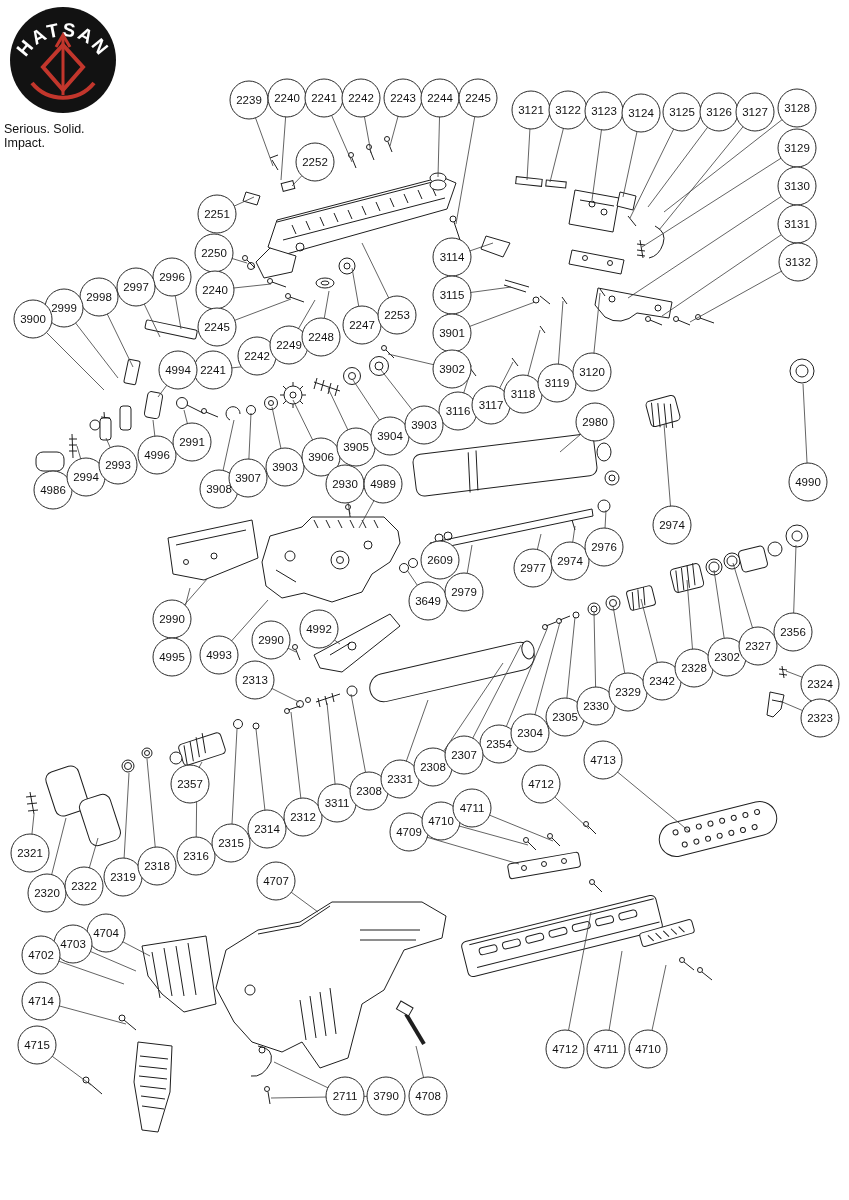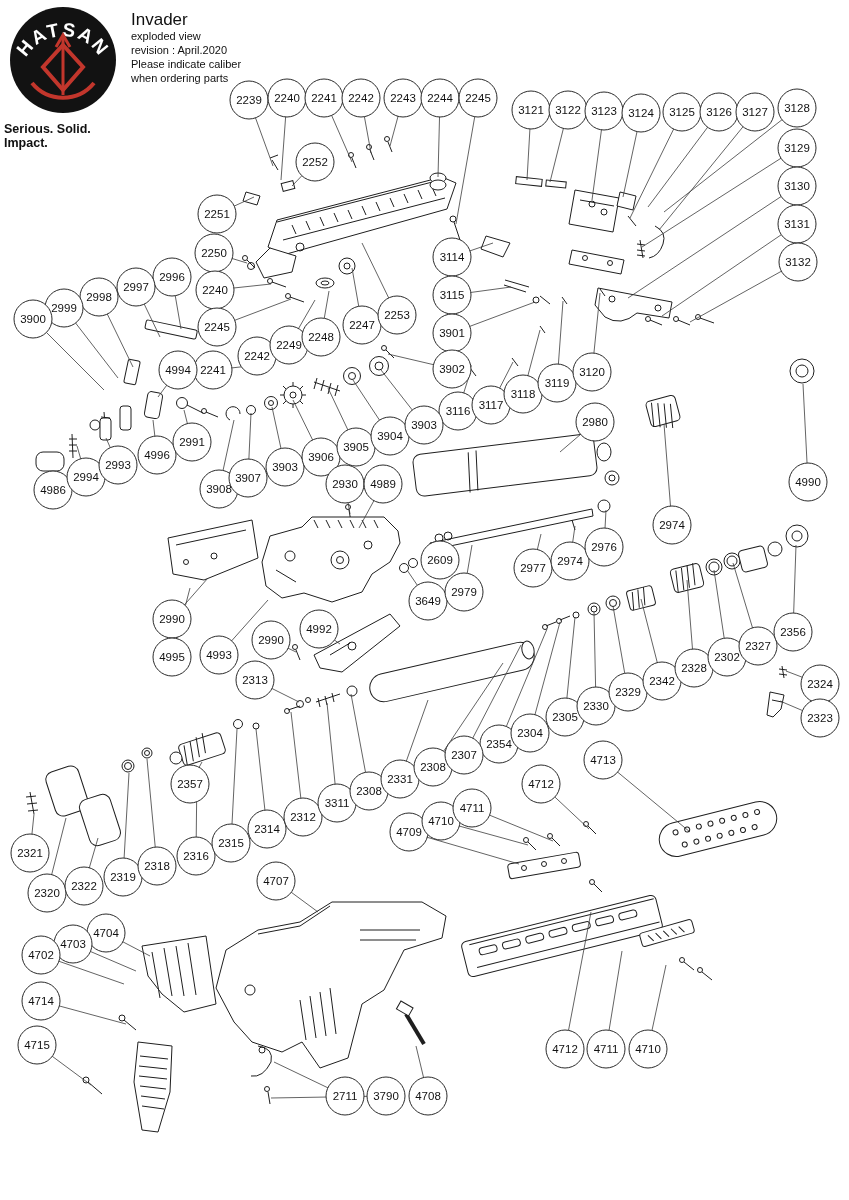--- a/index.html
+++ b/index.html
@@ -9,21 +9,21 @@
   
   #leader-layer line{stroke:#3c3c3c;stroke-width:0.8;}
   #callout-layer circle{fill:#ffffff;stroke:#2b2b2b;stroke-width:1;}
   #callout-layer text{font-size:11.5px;fill:#111;text-anchor:middle;
         font-family:"Liberation Sans",sans-serif;}
   
   #parts-layer{stroke:#1f1f1f;stroke-width:1;fill:none;}
   
   .hdr-logo{position:absolute;top:5px;left:8px;width:110px;height:110px;}
   .hdr-tagline{position:absolute;top:122px;left:4px;width:122px;
-        font-size:12.5px;font-weight:bold;letter-spacing:0px;}
+        font-size:12.5px;font-weight:normal;letter-spacing:0px;}
   .hdr-titles{position:absolute;top:10px;left:131px;}
   .hdr-title{font-size:17px;line-height:19px;}
   .hdr-sub{font-size:11px;line-height:14px;}
 </style>
 </head>
 <body>
 
 <div class="page">
 
   <svg id="diagram" width="849" height="1200" viewBox="0 0 849 1200" xmlns="http://www.w3.org/2000/svg">
@@ -921,21 +921,14 @@
     <g stroke="#c2362c" fill="none">
       <path d="M55,40 L75,62 L55,85 L35,62 Z" stroke-width="4"></path>
       <path d="M55,32 L55,90" stroke-width="3"></path>
       <path d="M48,42 L55,30 L62,42" stroke-width="3"></path>
       <path d="M24,78 A 40,40 0 0 0 86,78" stroke-width="4"></path>
     </g>
   </svg>
 
   <div class="hdr-tagline">Serious. Solid. Impact.</div>
 
-  <div class="hdr-titles">
-    <div class="hdr-title">Invader</div>
-    <div class="hdr-sub">exploded view</div>
-    <div class="hdr-sub">revision : April.2020</div>
-    <div class="hdr-sub">Please indicate caliber</div>
-    <div class="hdr-sub">when ordering parts</div>
-  </div>
 
 </div>
 
 </body></html>

